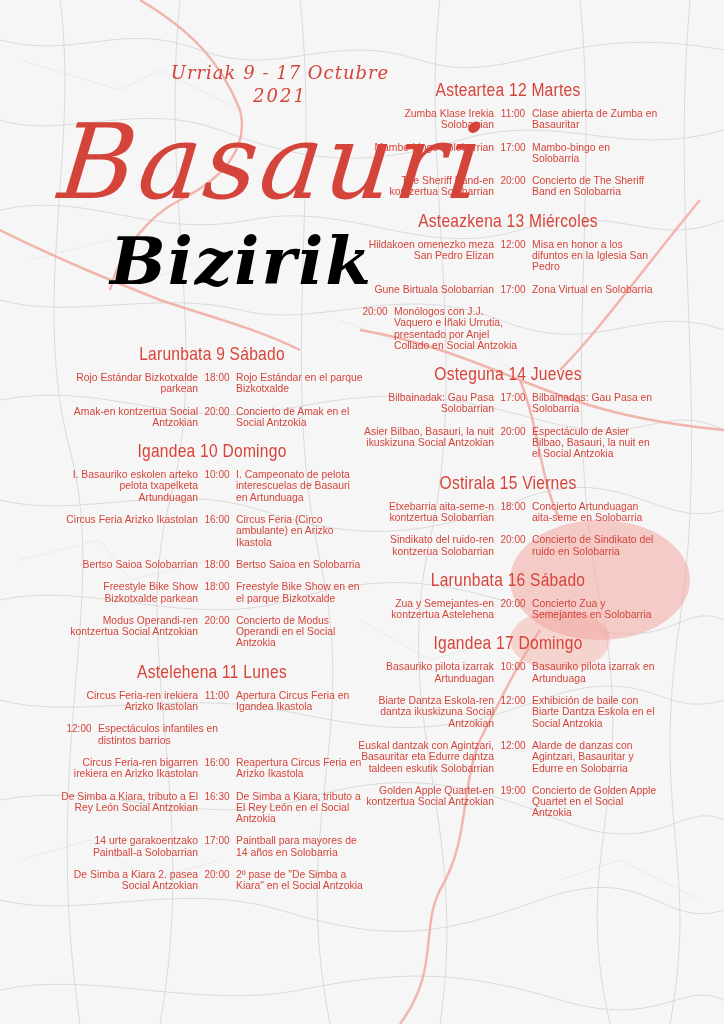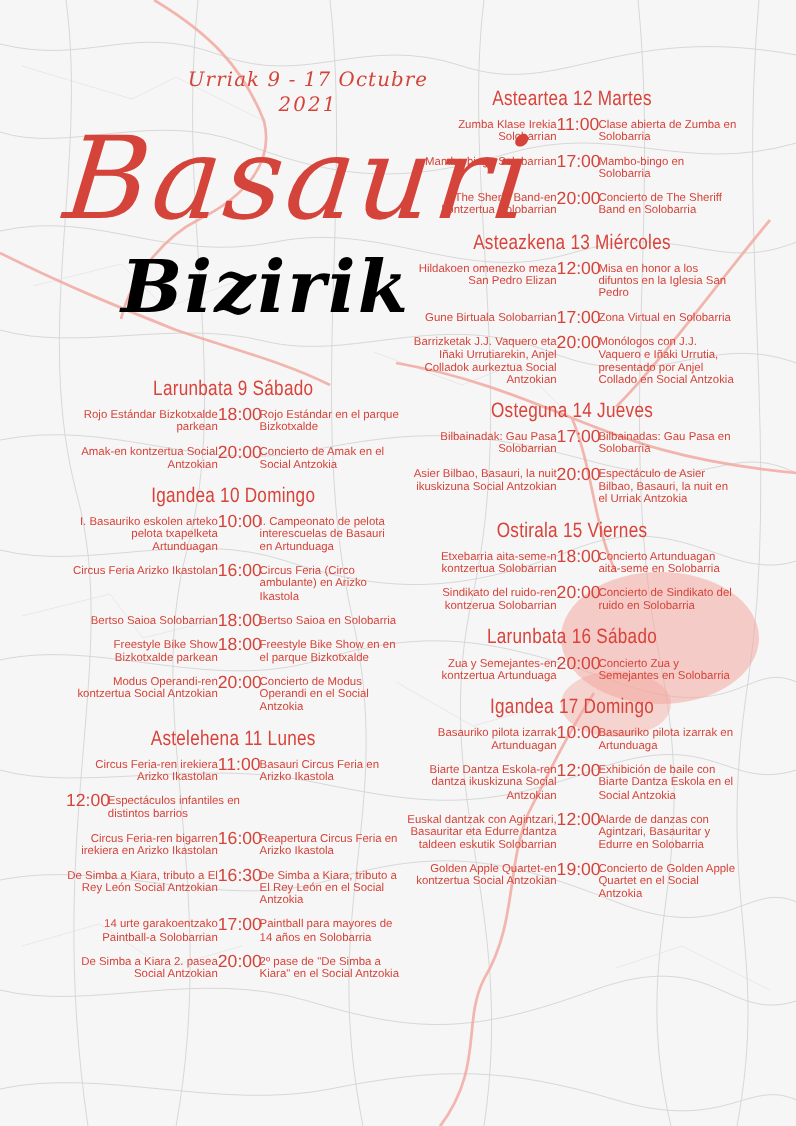--- a/index.html
+++ b/index.html
@@ -9,21 +9,21 @@
   .dates{position:absolute;left:130px;top:62px;width:300px;text-align:center;font-family:"DejaVu Serif",serif;font-style:italic;color:#d5443a;}
   .dates .l1{font-size:18px;letter-spacing:1px;}
   .dates .l2{font-size:18px;margin-top:2px;letter-spacing:2px;}
   .title1{position:absolute;left:60px;top:110px;font-family:"DejaVu Serif",serif;font-style:italic;font-size:104px;color:#d5443a;letter-spacing:3px;line-height:1;transform:skewX(-6deg);}
   .title2{position:absolute;left:110px;top:228px;font-family:"DejaVu Serif",serif;font-style:italic;font-weight:bold;font-size:66px;color:#000000;letter-spacing:2px;line-height:1;}
   .col{position:absolute;}
   .day{margin-bottom:0;}
   .day-title{font-family:"Liberation Sans",sans-serif;font-size:19px;color:#d8433a;text-align:center;font-stretch:condensed;transform:scaleX(0.82);letter-spacing:0.3px;margin:0 0 6px 0;height:24px;line-height:24px;}
   .ev{display:flex;font-size:10.4px;line-height:11.3px;color:#d5443a;margin-bottom:11px;}
   .ev .eu{width:138px;text-align:right;}
-  .ev .tm{width:38px;text-align:center;font-size:16px;}
+  .ev .tm{width:38px;text-align:center;font-size:10px;}
   .ev .es{width:128px;text-align:left;}
 </style>
 </head>
 <body>
 
 <svg class="bg" width="724" height="1024" viewBox="0 0 724 1024">
   <rect width="724" height="1024" fill="#f6f6f6"></rect>
   <g fill="none" stroke="#cfcfcf" stroke-width="0.8" opacity="0.9">
     <path d="M0 40 C80 60 120 20 200 50 S330 30 420 60 S560 20 724 50"></path>
     <path d="M0 120 C60 140 140 100 220 130 S360 170 460 140 S620 160 724 130"></path>
@@ -114,21 +114,21 @@
           <div class="eu">Modus Operandi-ren kontzertua Social Antzokian</div>
           <div class="tm">20:00</div>
           <div class="es">Concierto de Modus Operandi en el Social Antzokia</div>
         </div>
     </div>
     <div class="day">
       <div class="day-title">Astelehena 11 Lunes</div>
       <div class="ev">
           <div class="eu">Circus Feria-ren irekiera Arizko Ikastolan</div>
           <div class="tm">11:00</div>
-          <div class="es">Basauri Circus Feria en Arizko Ikastola</div>
+          <div class="es">Apertura Circus Feria en Igandea Ikastola</div>
         </div>
       <div class="ev">
           <div class="tm">12:00</div>
           <div class="es">Espectáculos infantiles en distintos barrios</div>
         </div>
       <div class="ev">
           <div class="eu">Circus Feria-ren bigarren irekiera en Arizko Ikastolan</div>
           <div class="tm">16:00</div>
           <div class="es">Reapertura Circus Feria en Arizko Ikastola</div>
         </div>
@@ -143,27 +143,27 @@
           <div class="es">Paintball para mayores de 14 años en Solobarria</div>
         </div>
       <div class="ev">
           <div class="eu">De Simba a Kiara 2. pasea Social Antzokian</div>
           <div class="tm">20:00</div>
           <div class="es">2º pase de "De Simba a Kiara" en el Social Antzokia</div>
         </div>
     </div>
   </div>
 
-  <div class="col" style="left:368px;top:78px;width:304px;">
+  <div class="col" style="left:356px;top:78px;width:304px;">
     <div class="day">
       <div class="day-title">Asteartea 12 Martes</div>
       <div class="ev">
           <div class="eu">Zumba Klase Irekia Solobarrian</div>
           <div class="tm">11:00</div>
-          <div class="es">Clase abierta de Zumba en Solobarria</div>
+          <div class="es">Clase abierta de Zumba en Basauritar</div>
         </div>
       <div class="ev">
           <div class="eu">Mambo-bingo Solobarrian</div>
           <div class="tm">17:00</div>
           <div class="es">Mambo-bingo en Solobarria</div>
         </div>
       <div class="ev">
           <div class="eu">The Sheriff Band-en kontzertua Solobarrian</div>
           <div class="tm">20:00</div>
           <div class="es">Concierto de The Sheriff Band en Solobarria</div>
@@ -175,55 +175,54 @@
           <div class="eu">Hildakoen omenezko meza San Pedro Elizan</div>
           <div class="tm">12:00</div>
           <div class="es">Misa en honor a los difuntos en la Iglesia San Pedro</div>
         </div>
       <div class="ev">
           <div class="eu">Gune Birtuala Solobarrian</div>
           <div class="tm">17:00</div>
           <div class="es">Zona Virtual en Solobarria</div>
         </div>
       <div class="ev">
-          <div class="eu">Barrizketak J.J. Vaquero eta Iñaki Urrutiarekin, Anjel Colladok aurkeztua Social Antzokian</div>
           <div class="tm">20:00</div>
           <div class="es">Monólogos con J.J. Vaquero e Iñaki Urrutia, presentado por Anjel Collado en Social Antzokia</div>
         </div>
     </div>
     <div class="day">
       <div class="day-title">Osteguna 14 Jueves</div>
       <div class="ev">
           <div class="eu">Bilbainadak: Gau Pasa Solobarrian</div>
           <div class="tm">17:00</div>
           <div class="es">Bilbainadas: Gau Pasa en Solobarria</div>
         </div>
       <div class="ev">
           <div class="eu">Asier Bilbao, Basauri, la nuit ikuskizuna Social Antzokian</div>
           <div class="tm">20:00</div>
-          <div class="es">Espectáculo de Asier Bilbao, Basauri, la nuit en el Urriak Antzokia</div>
+          <div class="es">Espectáculo de Asier Bilbao, Basauri, la nuit en el Social Antzokia</div>
         </div>
     </div>
     <div class="day">
       <div class="day-title">Ostirala 15 Viernes</div>
       <div class="ev">
           <div class="eu">Etxebarria aita-seme-n kontzertua Solobarrian</div>
           <div class="tm">18:00</div>
           <div class="es">Concierto Artunduagan aita-seme en Solobarria</div>
         </div>
       <div class="ev">
           <div class="eu">Sindikato del ruido-ren kontzerua Solobarrian</div>
           <div class="tm">20:00</div>
           <div class="es">Concierto de Sindikato del ruido en Solobarria</div>
         </div>
     </div>
     <div class="day">
       <div class="day-title">Larunbata 16 Sábado</div>
       <div class="ev">
-          <div class="eu">Zua y Semejantes-en kontzertua Artunduaga</div>
+          <div class="eu">Zua y Semejantes-en kontzertua Astelehena</div>
           <div class="tm">20:00</div>
           <div class="es">Concierto Zua y Semejantes en Solobarria</div>
         </div>
     </div>
     <div class="day">
       <div class="day-title">Igandea 17 Domingo</div>
       <div class="ev">
           <div class="eu">Basauriko pilota izarrak Artunduagan</div>
           <div class="tm">10:00</div>
           <div class="es">Basauriko pilota izarrak en Artunduaga</div>

